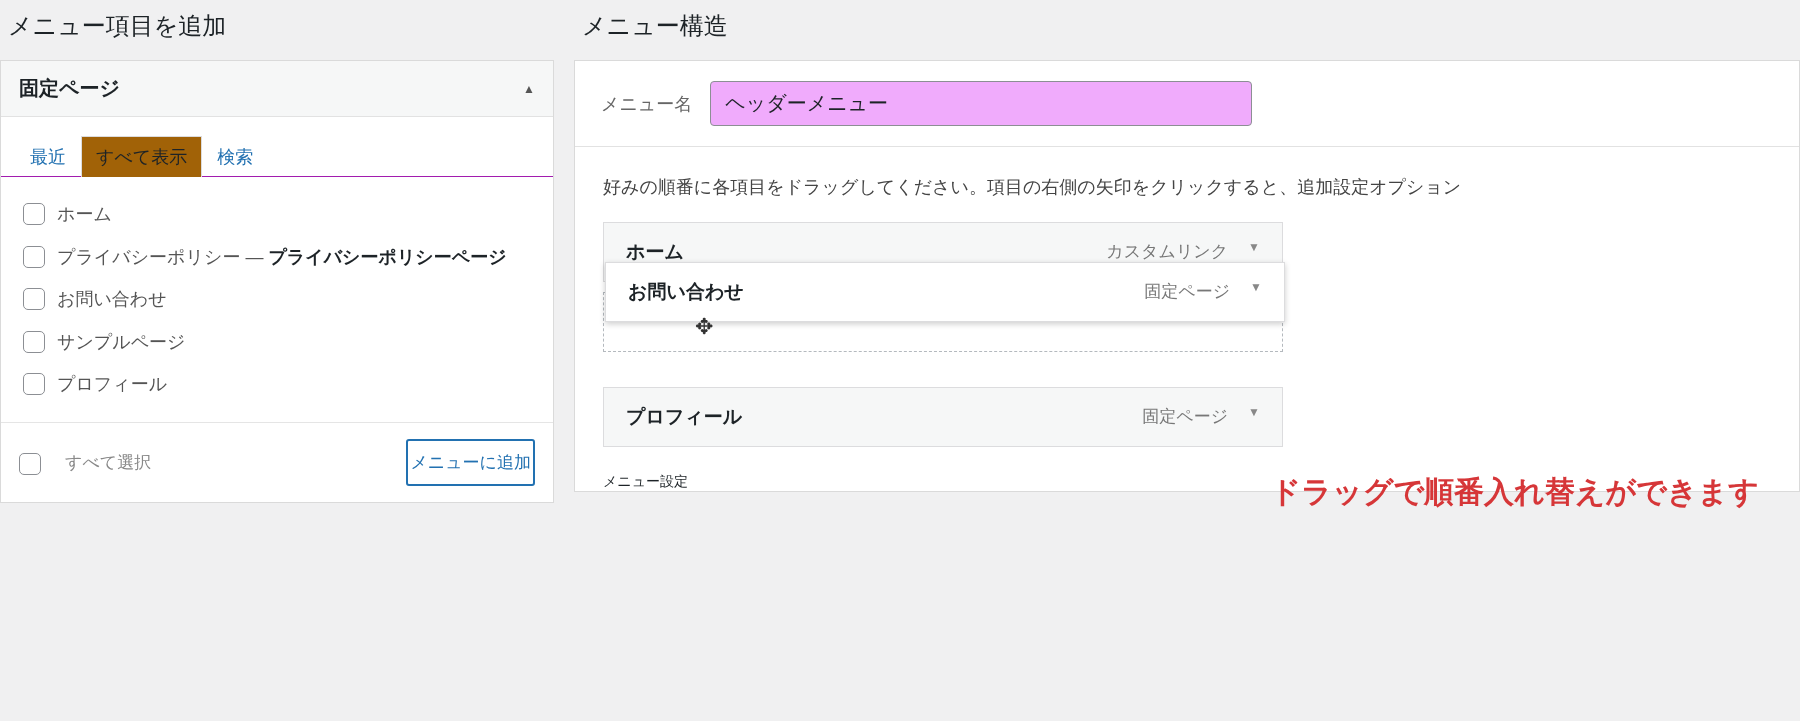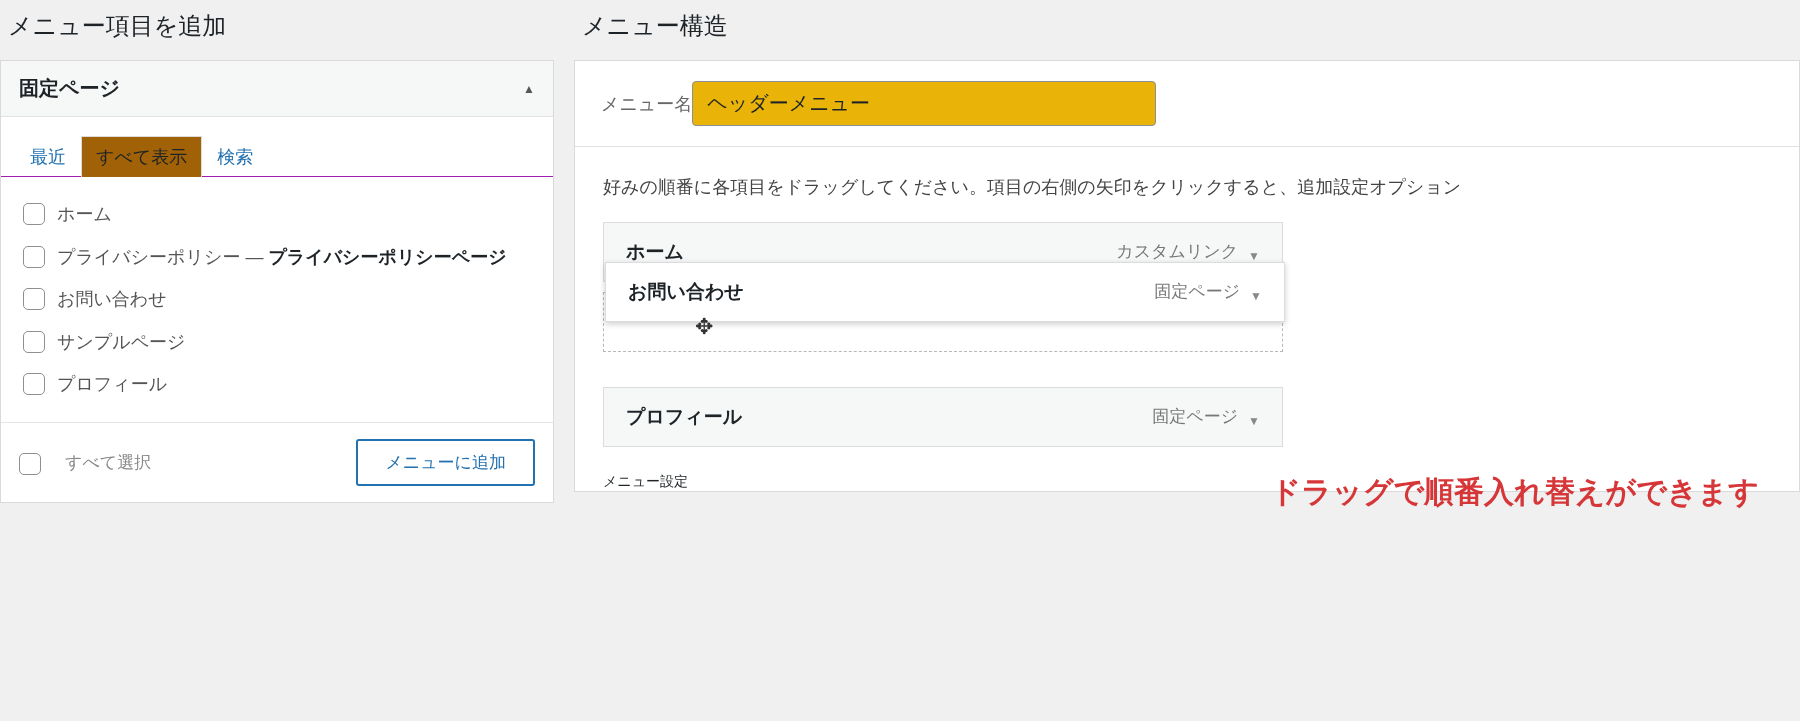--- a/index.html
+++ b/index.html
@@ -135,46 +135,47 @@
       gap: 24px;
       font-size: 17px;
       color: #888;
     }
 
     .btn-add {
       border: 2px solid #2271b1;
       color: #2271b1;
       background: #fff;
       font-size: 17px;
-      padding: 10px 27px;
+      padding: 10px 2px;
       cursor: pointer;
       border-radius: 3px;
     }
 
     
     .menu-name-row {
       display: flex;
       align-items: center;
+      gap: 18px;
       padding: 20px 26px;
       border-bottom: 1px solid #e2e2e2;
     }
 
     .menu-name-label {
       font-size: 18px;
       color: #666;
     }
 
     .menu-name-input {
       font-size: 20px;
       padding: 10px 14px;
       border: 1px solid #8c8f94;
       border-radius: 4px;
-      width: 464px;
-      color: #1d2327;
-      background: #eab308;
+      width: 542px;
+      color: #1d2327;
+      background: #f0abfc;
     }
 
     .instructions {
       padding: 26px 28px 20px;
       font-size: 18px;
       color: #444;
       line-height: 1.6;
     }
 
     .menu-items-zone {
@@ -195,22 +196,22 @@
     .menu-item .label {
       font-size: 19px;
       font-weight: 600;
       color: #1d2327;
     }
 
     .menu-item .type {
       font-size: 17px;
       color: #777;
       display: flex;
-      align-items: flex-end;
-      gap: 10px;
+      align-items: flex-start;
+      gap: 20px;
     }
 
     .placeholder-slot {
       border: 1px dashed #b4b9be;
       height: 60px;
       width: 680px;
       margin-top: 10px;
       position: relative;
     }
 

